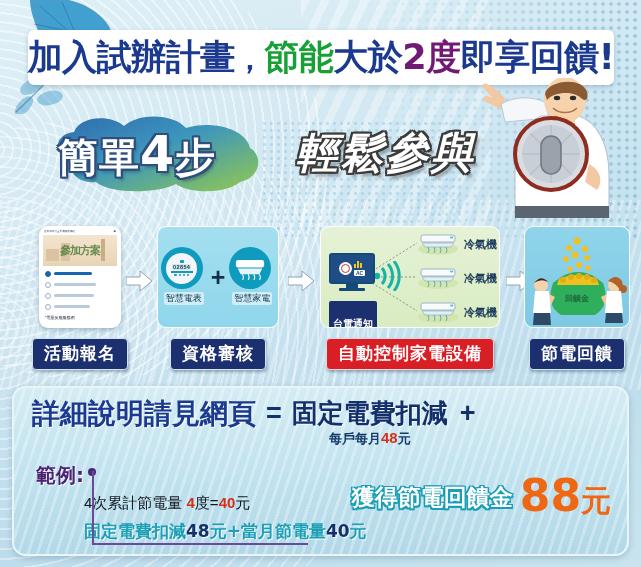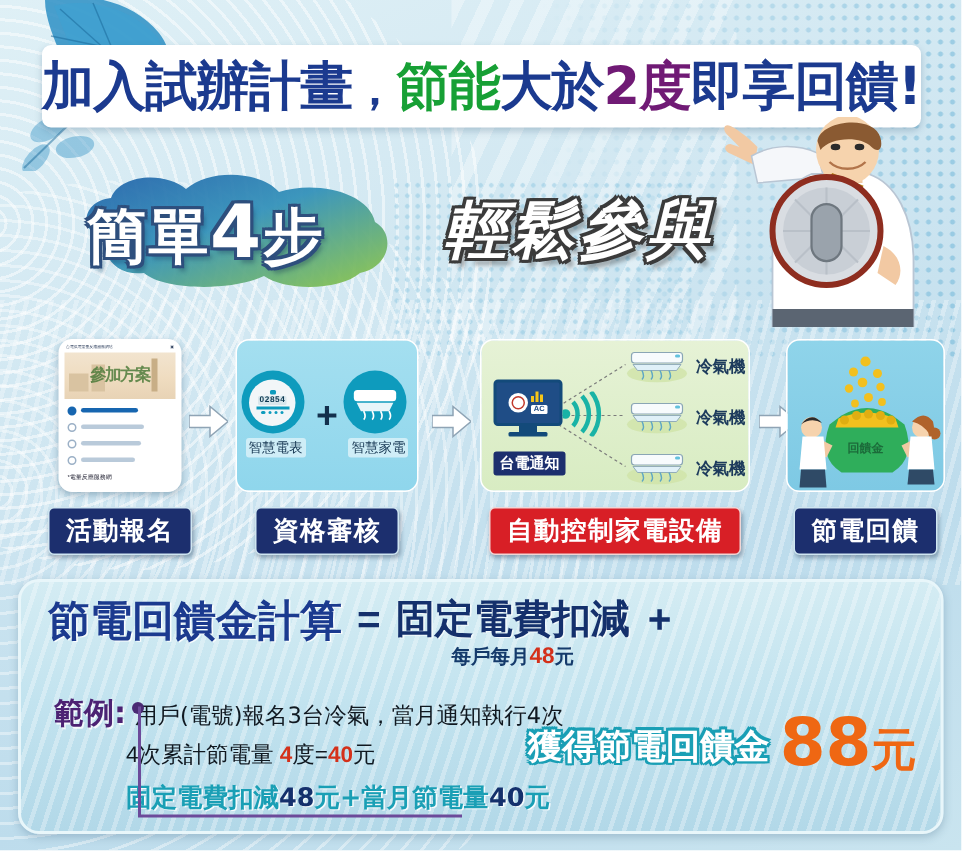--- a/index.html
+++ b/index.html
@@ -199,21 +199,21 @@
     background: linear-gradient(180deg,#e6f2d6 0%, #d8ecc2 100%);
     border: 1.5px solid #ffffff;
   }
   .ac-row {
     position: absolute; display: flex; align-items: center; gap: 5px;
   }
   .ac-label { font-size: 11px; font-weight: bold; color: #1d3b5c; white-space: nowrap; }
   .tp-label {
     position: absolute; left: 8px; top: 74px;
     background: #1c2f6e; color: #fff; font-size: 10px; font-weight: bold;
-    padding: 1px 4px; border-radius: 2px; white-space: nowrap;
+    padding: 16px 4px; border-radius: 2px; white-space: nowrap;
   }
 
   
   .p4 {
     width: 106px; height: 102px;
     background: linear-gradient(180deg,#8fd4ea 0%, #7ec9e4 100%);
     border: 1.5px solid #ffffff;
   }
   .bag-text {
     position: absolute; left: 50%; top: 66px; transform: translateX(-50%);
@@ -638,33 +638,32 @@
         <div class="bag-text">回饋金</div>
       </div>
       <div class="step-label lbl-navy" style="top:112px;">節電回饋</div>
     </div>
   </div>
 
   <div class="calc">
     <div class="bgstr"></div>
 
     <div class="formula">
-      <div class="f-title">節電回饋金計算</div>
+      <div class="f-title">詳細說明請見網頁</div>
       <div class="f-op">=</div>
       <div class="f-term">
         <div class="t1">固定電費扣減</div>
         <div class="t2"><span>每戶每月</span><b>48</b><span>元</span></div>
       </div>
       <div class="f-op" style="margin:0 2px;">+</div>
     </div>
 
     <div class="example">
       <div class="ex-row1">
         <span class="ex-tag">範例:</span>
-        <span class="ex-line">用戶(電號)報名3台冷氣，當月通知執行4次</span>
       </div>
       <div class="ex-line2"><span>4次累計節電量 </span><b>4</b><span>度=</span><b>40</b><span>元</span></div>
       <div class="ex-line3"><span>固定電費扣減</span><b>48</b><span>元+當月節電量</span><b>40</b><span>元</span></div>
     </div>
 
     <div class="result">
       <div class="rtxt">獲得節電回饋金</div>
       <div class="ramt"><span style="font-size:44px;">88</span><span>元</span></div>
     </div>
 

